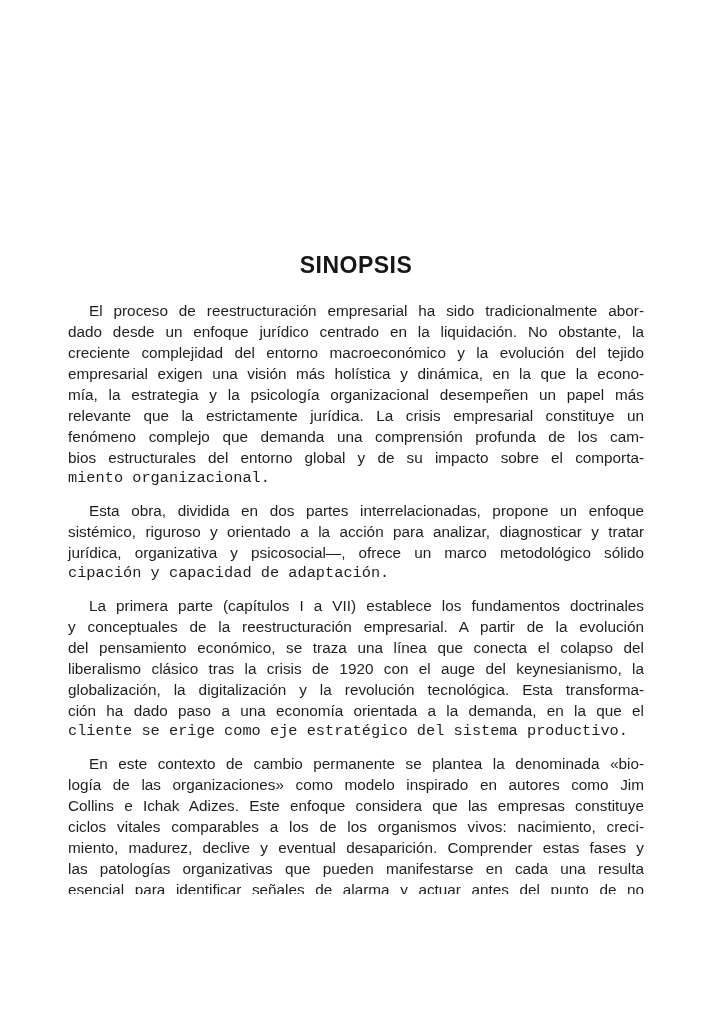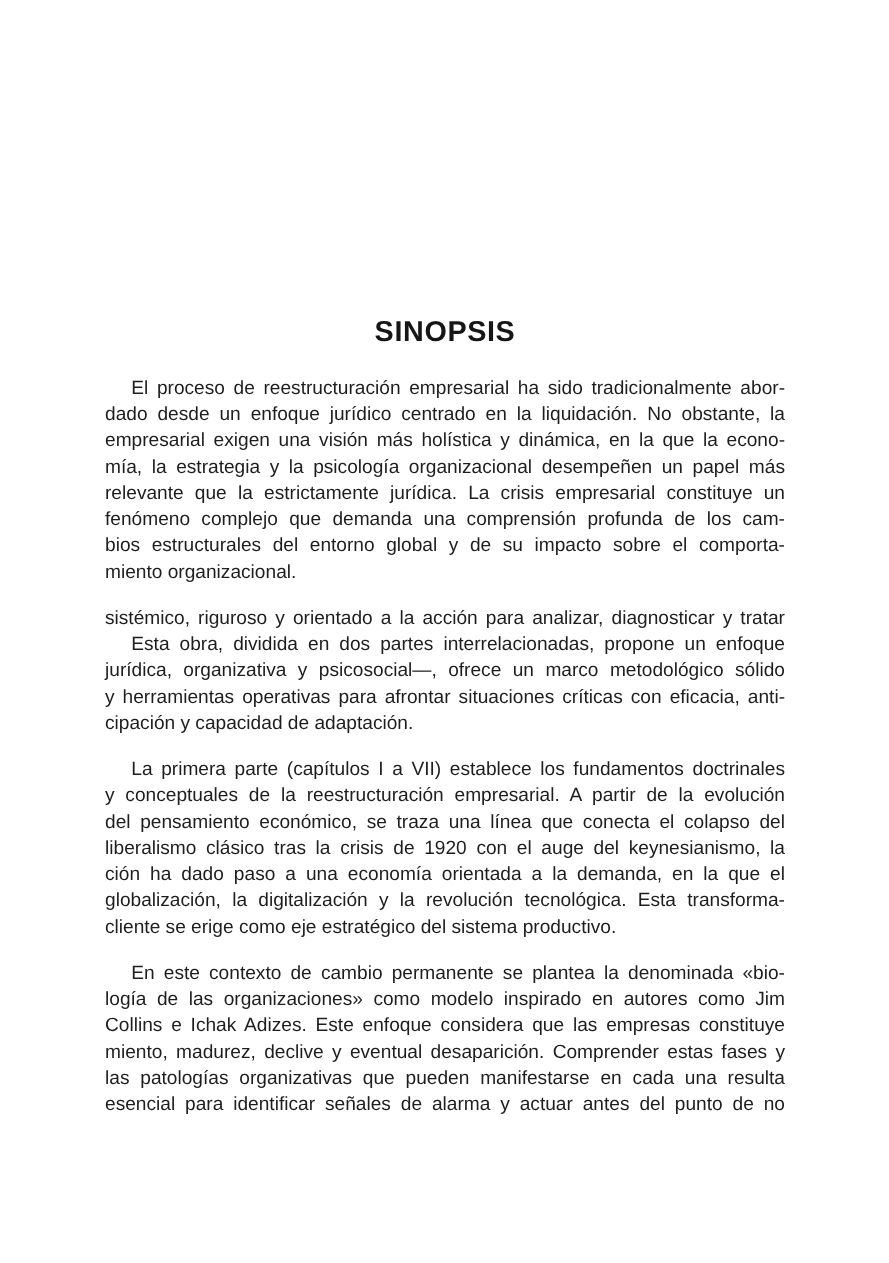--- a/index.html
+++ b/index.html
@@ -24,86 +24,88 @@
   }
   .title {
     margin: 0 0 21px 0;
     text-align: center;
     font-size: 23px;
     font-weight: 700;
     letter-spacing: 0.5px;
     color: #161616;
   }
   .para {
-    margin: 16px;
+    margin: 0;
     padding: 0;
   }
   .para + .para {
     margin-top: 11px;
   }
   .line {
     font-size: 15.3px;
     line-height: 21px;
     white-space: normal;
     text-align: justify;
     text-align-last: justify;
     color: #1e1e1e;
   }
   .line.first {
     text-indent: 21px;
   }
   .para.flush-last .line.last {
     text-align-last: left;
+    font-family: Liberation Mono, monospace;
   }
   .page-number {
     position: absolute;
     right: 67px;
     top: 953px;
     font-size: 20px;
     line-height: 21px;
     color: #1e1e1e;
   }
 </style>
 </head>
 <body>
 
 <div class="page">
   <div class="content">
     <h1 class="title">SINOPSIS</h1>
     <div id="body-text">
         <div class="para flush-last">
           <div class="line first">El proceso de reestructuración empresarial ha sido tradicionalmente abor-</div>
           <div class="line">dado desde un enfoque jurídico centrado en la liquidación. No obstante, la</div>
+          <div class="line">creciente complejidad del entorno macroeconómico y la evolución del tejido</div>
           <div class="line">empresarial exigen una visión más holística y dinámica, en la que la econo-</div>
           <div class="line">mía, la estrategia y la psicología organizacional desempeñen un papel más</div>
           <div class="line">relevante que la estrictamente jurídica. La crisis empresarial constituye un</div>
           <div class="line">fenómeno complejo que demanda una comprensión profunda de los cam-</div>
           <div class="line">bios estructurales del entorno global y de su impacto sobre el comporta-</div>
           <div class="line last">miento organizacional.</div>
         </div>
         <div class="para flush-last">
+          <div class="line first">Esta obra, dividida en dos partes interrelacionadas, propone un enfoque</div>
           <div class="line">sistémico, riguroso y orientado a la acción para analizar, diagnosticar y tratar</div>
-          <div class="line first">Esta obra, dividida en dos partes interrelacionadas, propone un enfoque</div>
           <div class="line">jurídica, organizativa y psicosocial—, ofrece un marco metodológico sólido</div>
-          <div class="line">y herramientas operativas para afrontar situaciones críticas con eficacia, anti-</div>
           <div class="line last">cipación y capacidad de adaptación.</div>
         </div>
         <div class="para flush-last">
           <div class="line first">La primera parte (capítulos I a VII) establece los fundamentos doctrinales</div>
           <div class="line">y conceptuales de la reestructuración empresarial. A partir de la evolución</div>
           <div class="line">del pensamiento económico, se traza una línea que conecta el colapso del</div>
           <div class="line">liberalismo clásico tras la crisis de 1920 con el auge del keynesianismo, la</div>
+          <div class="line">globalización, la digitalización y la revolución tecnológica. Esta transforma-</div>
           <div class="line">ción ha dado paso a una economía orientada a la demanda, en la que el</div>
-          <div class="line">globalización, la digitalización y la revolución tecnológica. Esta transforma-</div>
           <div class="line last">cliente se erige como eje estratégico del sistema productivo.</div>
         </div>
         <div class="para">
           <div class="line first">En este contexto de cambio permanente se plantea la denominada «bio-</div>
           <div class="line">logía de las organizaciones» como modelo inspirado en autores como Jim</div>
           <div class="line">Collins e Ichak Adizes. Este enfoque considera que las empresas constituye</div>
+          <div class="line">ciclos vitales comparables a los de los organismos vivos: nacimiento, creci-</div>
           <div class="line">miento, madurez, declive y eventual desaparición. Comprender estas fases y</div>
           <div class="line">las patologías organizativas que pueden manifestarse en cada una resulta</div>
           <div class="line last">esencial para identificar señales de alarma y actuar antes del punto de no</div>
         </div>
       </div>
   </div>
   <div class="page-number">25</div>
 </div>
 
 </body></html>

